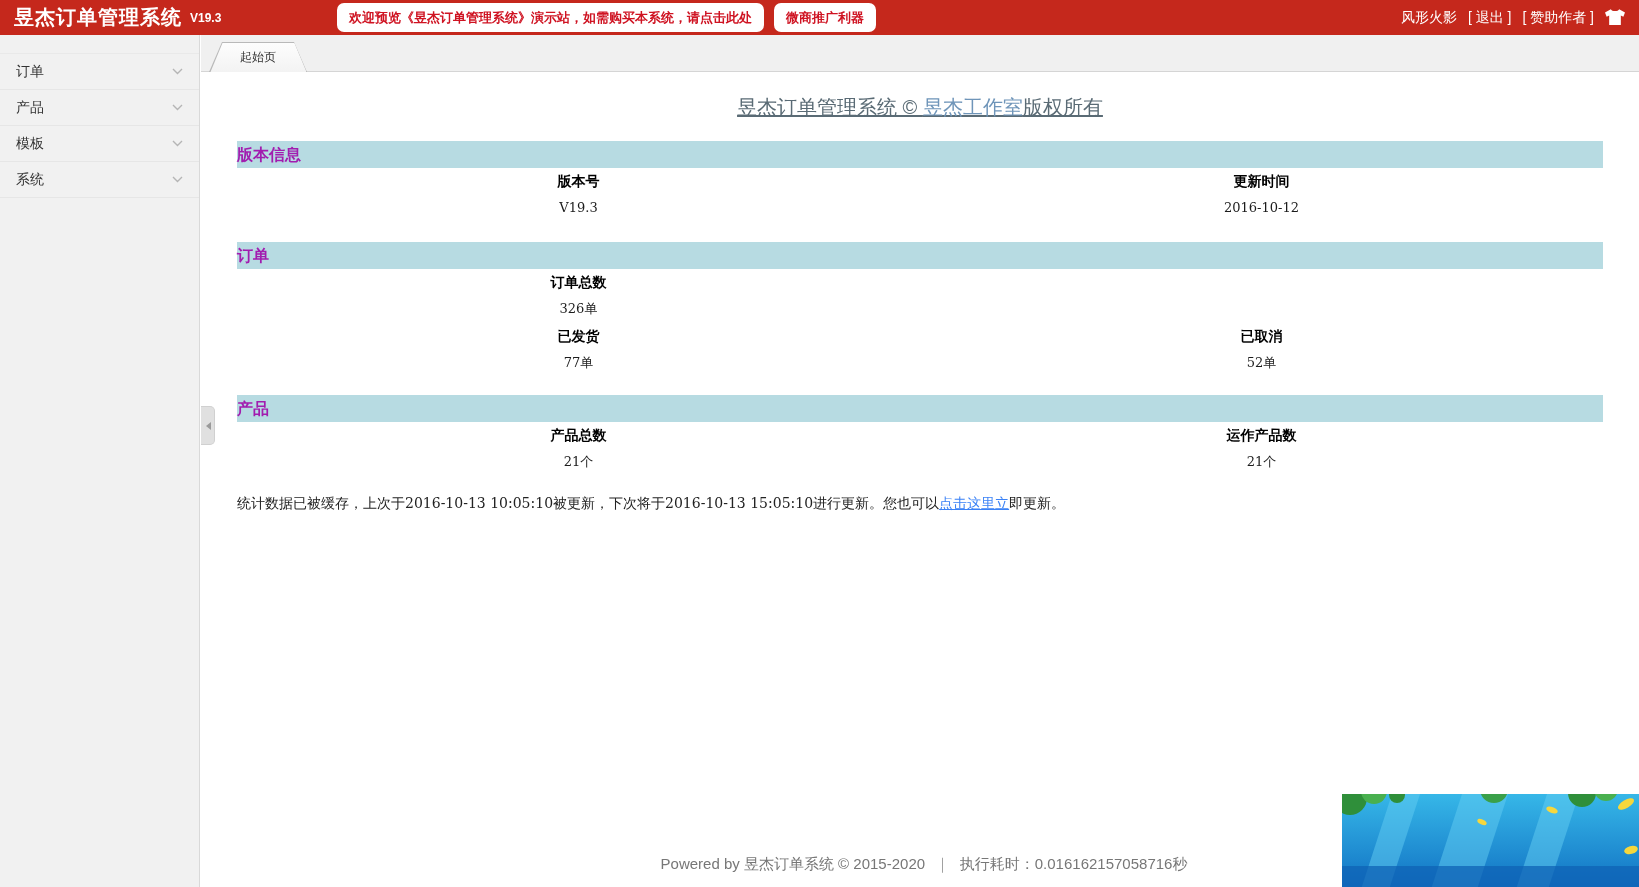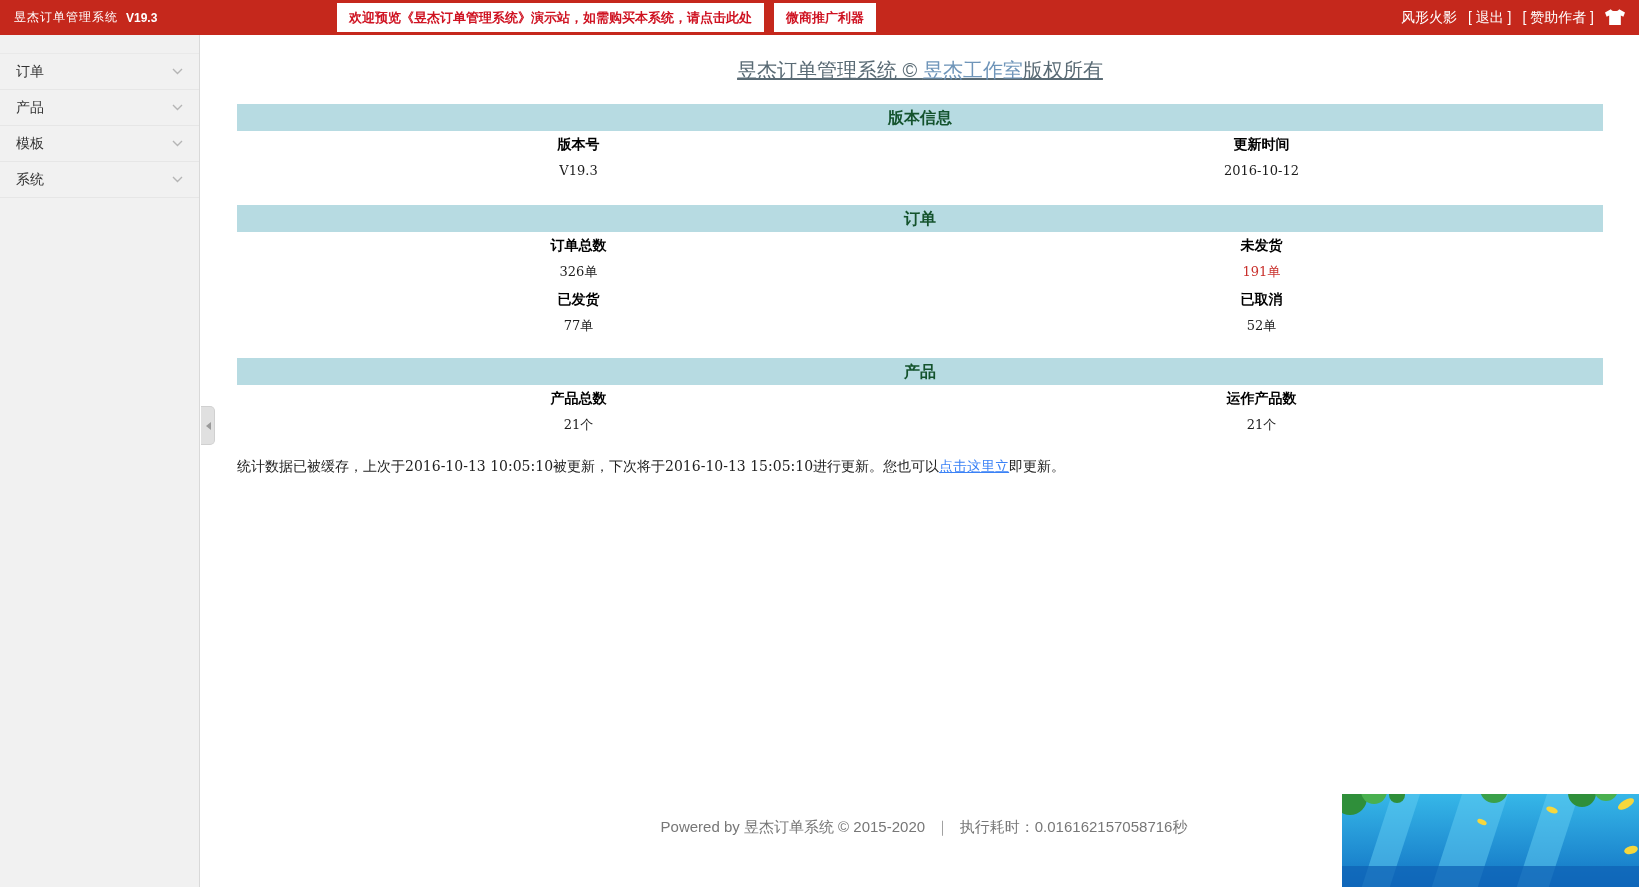--- a/index.html
+++ b/index.html
@@ -5,26 +5,26 @@
   html,body{margin:0;padding:0;}
   body{
     width:1639px;height:887px;position:relative;overflow:hidden;
     background:#ffffff;font-family:"Liberation Sans",sans-serif;
   }
   
   .header{
     position:absolute;top:0;left:0;width:100%;height:35px;
     background:#c5281c;display:flex;align-items:center;z-index:30;
   }
-  .brand{color:#fff;font-weight:normal;font-size:12px;margin-left:14px;letter-spacing:1px;}
+  .brand{color:#fff;font-weight:bold;font-size:20px;margin-left:14px;letter-spacing:1px;}
   .brand-ver{color:#fff;font-size:12px;margin-left:8px;font-weight:bold;}
   .notice-wrap{position:absolute;left:337px;top:3px;display:flex;gap:10px;}
   .notice-box{
     background:#fff;color:#cf1322;font-size:13px;font-weight:bold;
-    height:29px;line-height:29px;padding:0 12px;cursor:pointer;white-space:nowrap;
+    height:29px;line-height:29px;padding:0 12px;cursor:pointer;white-space:nowrap;border-radius:7px;
   }
   .header-right{
     position:absolute;right:14px;top:0;height:35px;display:flex;align-items:center;
     color:#fff;font-size:14px;gap:11px;
   }
   .header-right span{cursor:pointer;white-space:nowrap;}
   .tshirt{width:20px;height:17px;display:inline-block;cursor:pointer;}
   
   .sidebar{
     position:absolute;top:35px;left:0;bottom:0;width:200px;
@@ -55,22 +55,22 @@
   }
   .collapse-arrow{width:0;height:0;border:4px solid transparent;border-right:5px solid #9a9a9a;margin-right:3px;}
   .content{position:relative;height:calc(100% - 37px);padding:20px 36px 0 36px;box-sizing:border-box;}
   .copyright-line{
     text-align:center;font-size:20px;color:#5a6b75;line-height:30px;margin-bottom:19px;
     font-family:"Liberation Sans",sans-serif;
     text-decoration:underline;
   }
   .copyright-line a{color:#6f95b9;text-decoration:none;cursor:pointer;}
   .section-band{
-    background:#b7dbe2;height:27px;line-height:27px;text-align:center;
-    font-weight:bold;font-size:16px;color:#14532d;font-family:"DejaVu Serif",serif;
+    background:#b7dbe2;height:27px;line-height:27px;text-align:left;
+    font-weight:bold;font-size:16px;color:#a21caf;font-family:"DejaVu Serif",serif;
   }
   .stat-row{display:flex;}
   .stat-cell{width:50%;text-align:center;}
   .stat-label{
     font-weight:bold;font-size:14px;line-height:26px;color:#000;
     font-family:"DejaVu Serif",serif;
   }
   .stat-value{
     font-size:13px;line-height:28px;color:#1c1c1c;
     font-family:"DejaVu Serif",serif;
@@ -134,20 +134,25 @@
   </div>
   <div class="side-item">
     <span>系统</span>
     <svg class="chev" width="11" height="7">
         <polyline points="1,1 5.5,5.5 10,1" stroke="#b5b5b5" stroke-width="1.4" fill="none"></polyline>
       </svg>
   </div>
 </div>
 
 <div class="main">
+  <div class="tabstrip">
+    <div class="tab-outer">
+      <div class="tab-inner">起始页</div>
+    </div>
+  </div>
 
   <div class="collapse-handle">
     <div class="collapse-arrow"></div>
   </div>
 
   <div class="content">
 
     <div class="copyright-line">
       <span>昱杰订单管理系统 © </span><a>昱杰工作室</a><span>版权所有</span>
     </div>
@@ -162,24 +167,20 @@
         <div class="stat-label">更新时间</div>
         <div class="stat-value">2016-10-12</div>
       </div>
     </div>
 
     <div class="section-band sec-gap2">订单</div>
     <div class="stat-row">
       <div class="stat-cell">
         <div class="stat-label">订单总数</div>
         <div class="stat-value">326单</div>
-      </div>
-      <div class="stat-cell">
-        <div class="stat-label">未发货</div>
-        <div class="stat-value red">191单</div>
       </div>
     </div>
     <div class="stat-row">
       <div class="stat-cell">
         <div class="stat-label">已发货</div>
         <div class="stat-value">77单</div>
       </div>
       <div class="stat-cell">
         <div class="stat-label">已取消</div>
         <div class="stat-value">52单</div>

